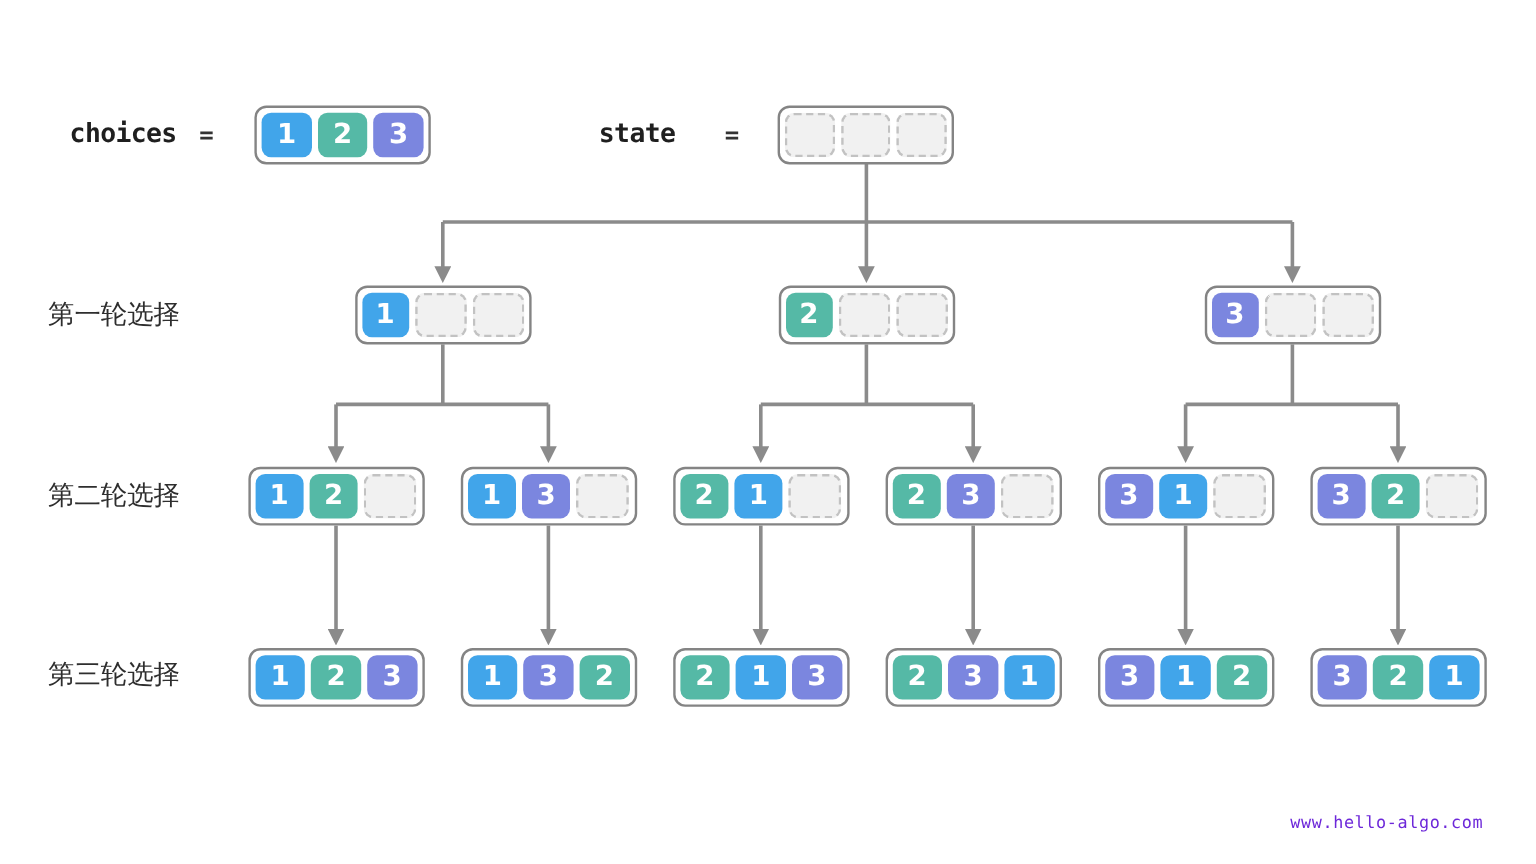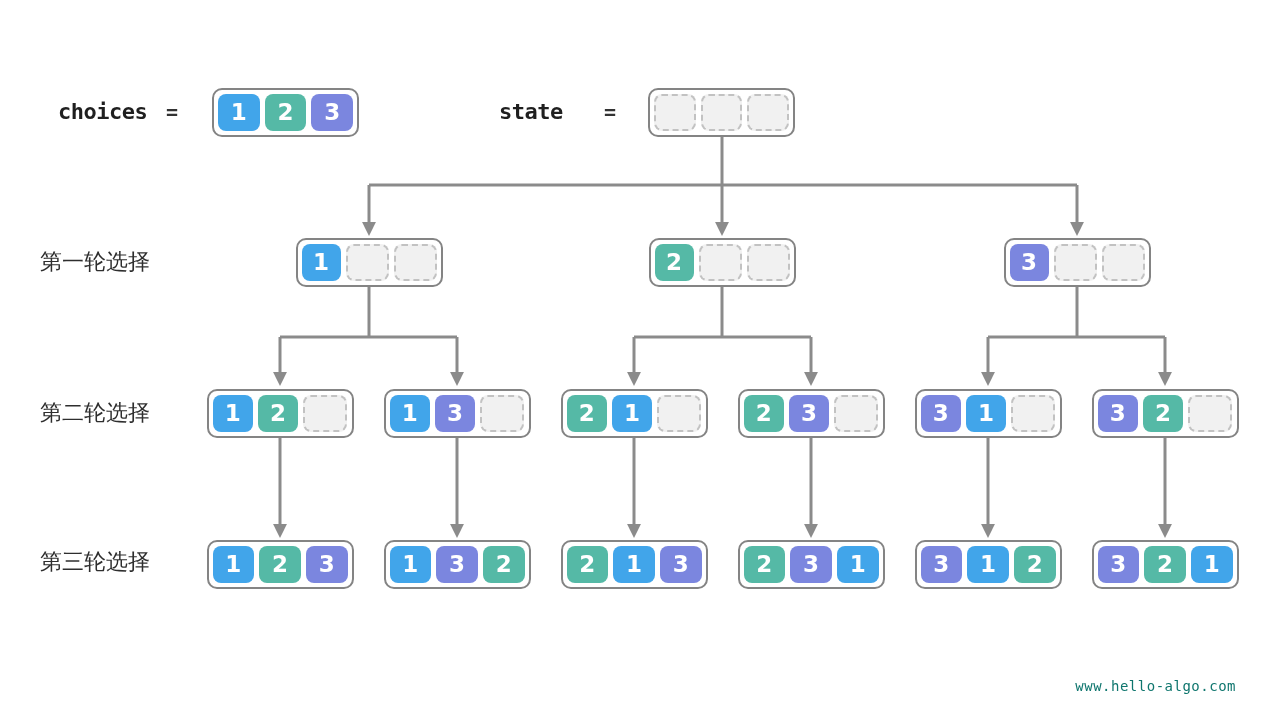--- a/index.html
+++ b/index.html
@@ -27,21 +27,21 @@
   .cell{
     flex:1 1 0;border-radius:8px;box-sizing:border-box;
     display:flex;align-items:center;justify-content:center;
     font-family:"DejaVu Sans","Liberation Sans",sans-serif;
     font-size:23px;font-weight:700;color:#ffffff;line-height:1;
   }
   .cell.empty{background:var(--empty-fill);border:2px dashed var(--empty-border);}
   .watermark{
     position:absolute;right:44px;bottom:26px;
     font-family:"DejaVu Sans Mono","Liberation Mono",monospace;
-    font-size:14px;color:#0f766e;letter-spacing:0.5px;
+    font-size:14px;color:#6d28d9;letter-spacing:0.5px;
   }
   #connectors{position:absolute;left:0;top:0;}
 </style>
 </head>
 <body>
 
 <div id="stage" style="--box-border: #848484; --empty-fill: #F1F1F1; --empty-border: #C2C2C2;">
 
   <svg id="connectors" width="1280" height="720">
     <defs>

